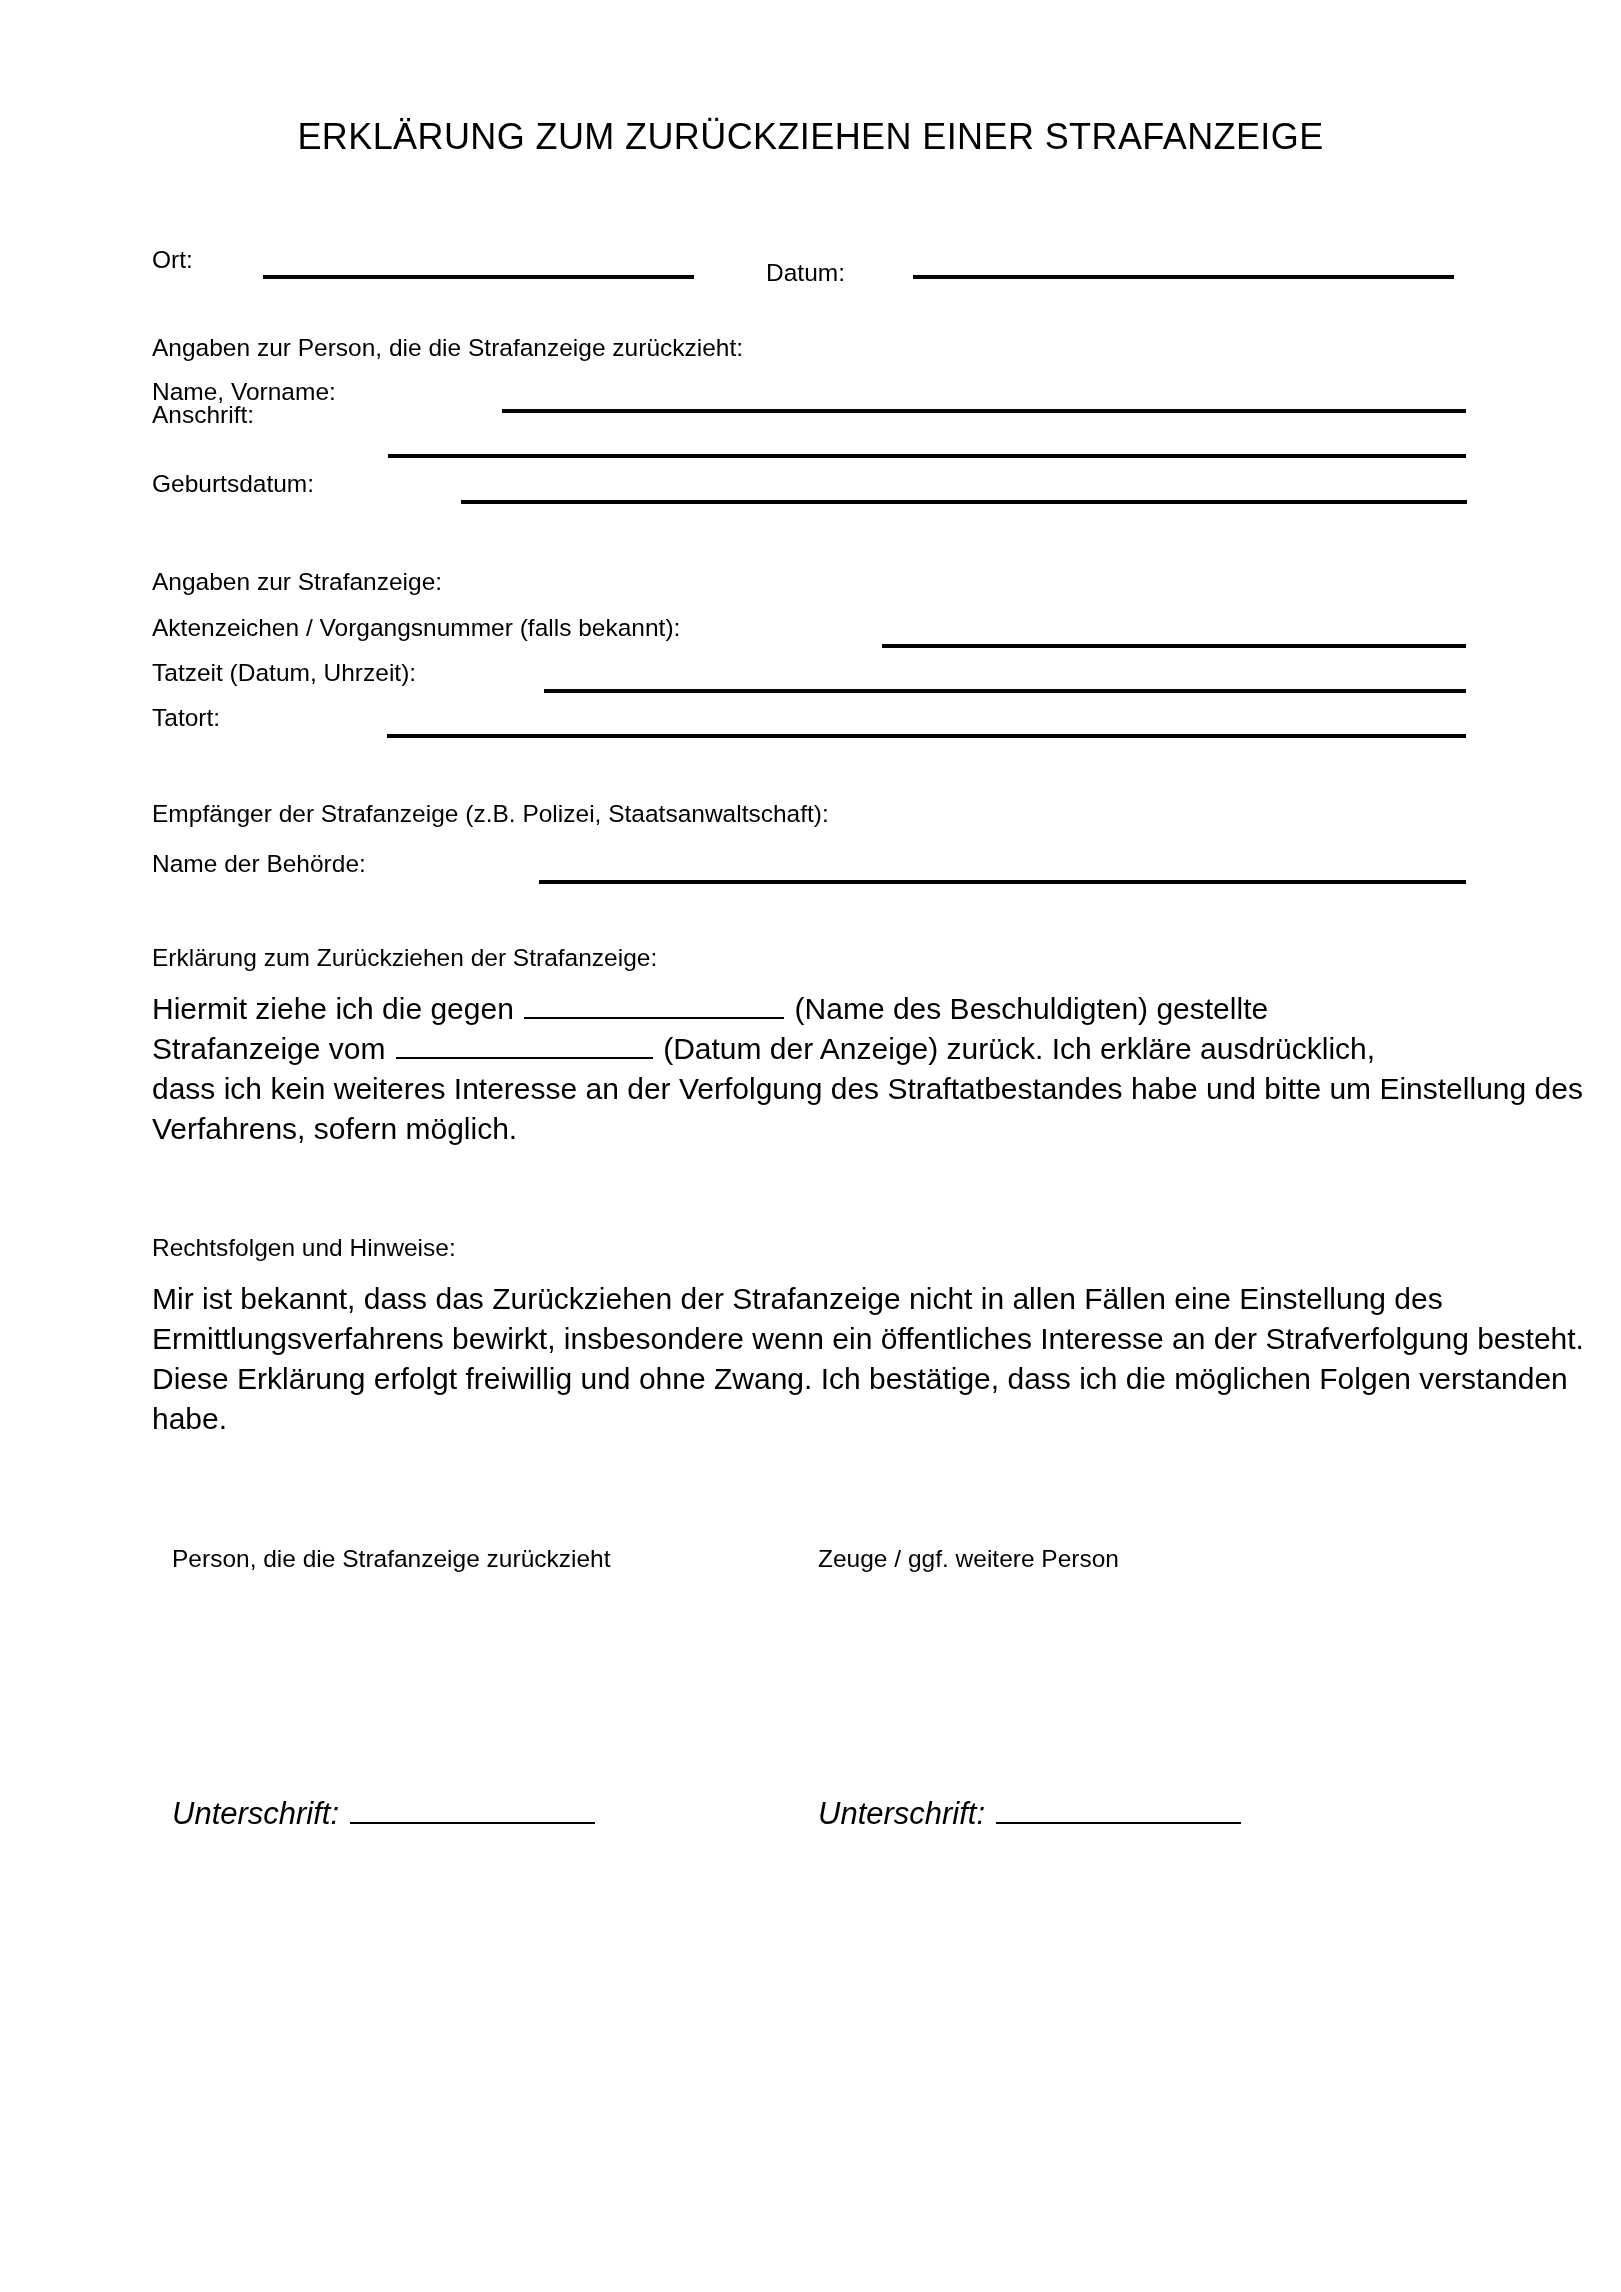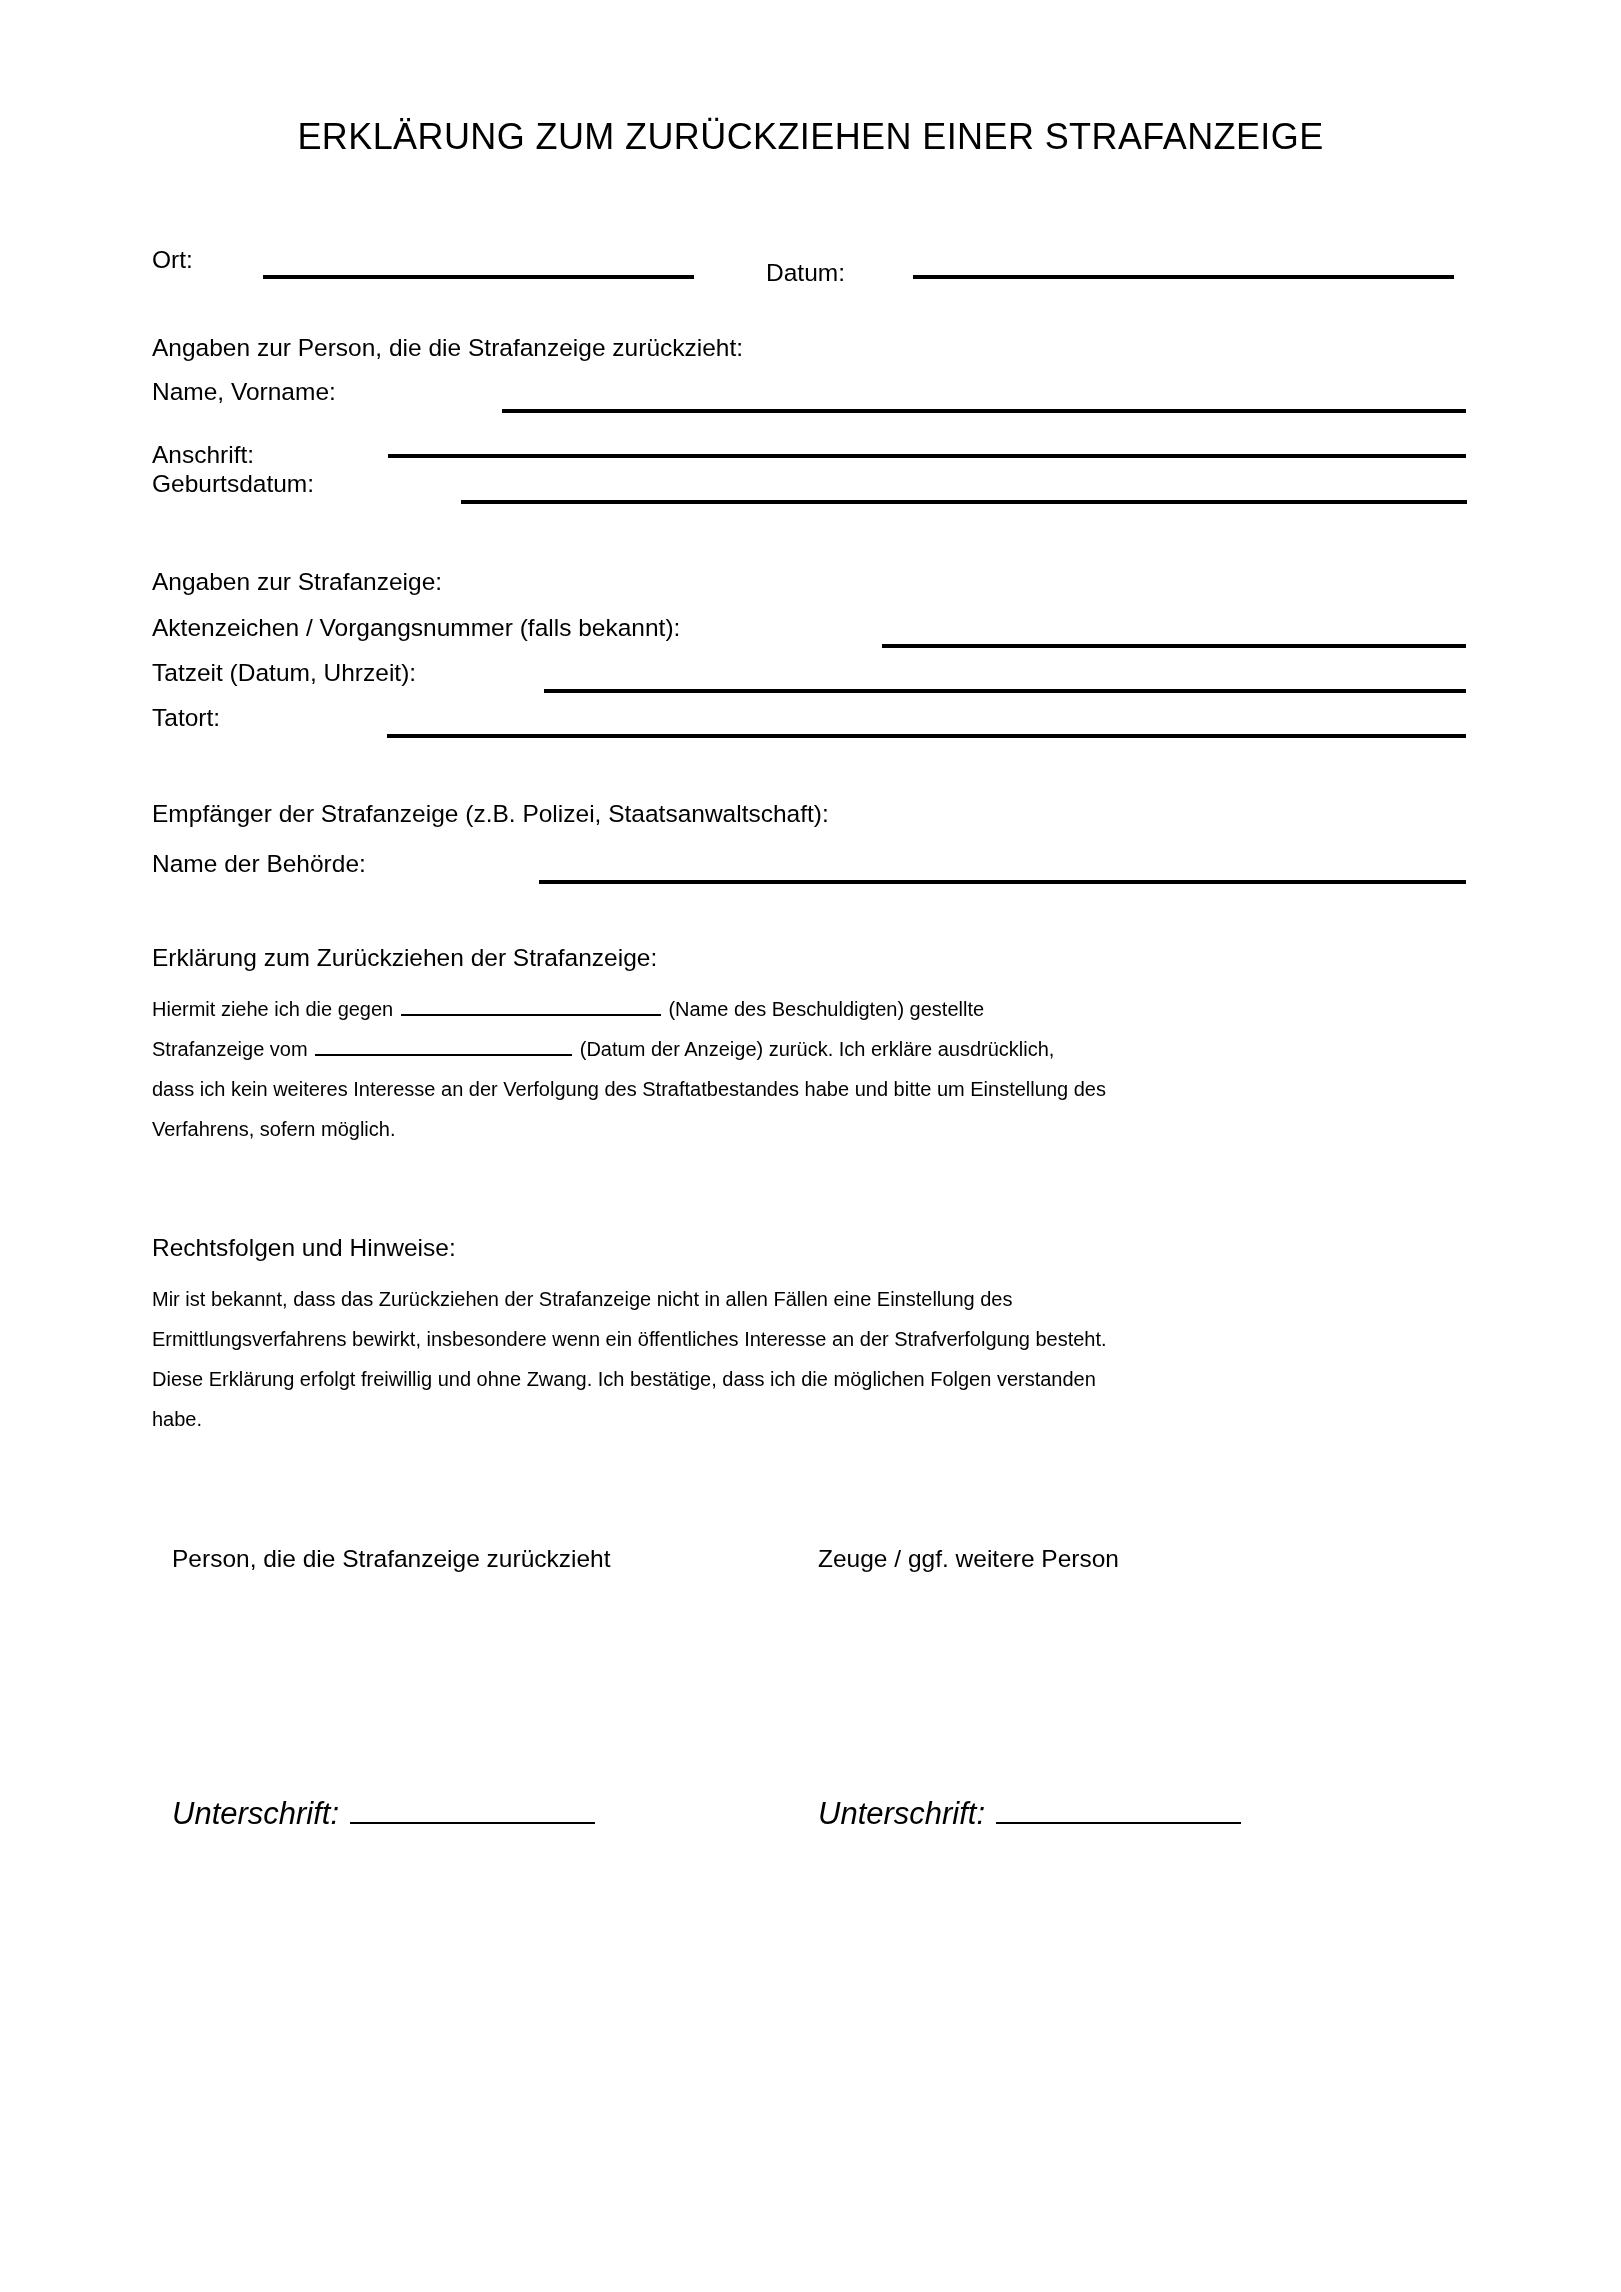--- a/index.html
+++ b/index.html
@@ -44,21 +44,21 @@
   
   .rule {
     position: absolute;
     height: 3.9px;
     background: #000000;
   }
 
   
   .para {
     position: absolute;
-    font-size: 20px;
+    font-size: 30px;
     line-height: 40px;
     width: 1318px;
   }
   .para .line {
     white-space: nowrap;
   }
 
   
   .blank {
     display: inline-block;
@@ -95,21 +95,21 @@
   <div class="rule" style="left:263px; top:275px; width:431px;"></div>
 
   <div class="t" style="left:766px; top:258px;">Datum:</div>
   <div class="rule" style="left:913px; top:275px; width:541px;"></div>
 
   <div class="t" style="left:152px; top:333px;">Angaben zur Person, die die Strafanzeige zurückzieht:</div>
 
   <div class="t" style="left:152px; top:377px;">Name, Vorname:</div>
   <div class="rule" style="left:502px; top:409px; width:964px;"></div>
 
-  <div class="t" style="left:152px; top:440px;">Anschrift:</div>
+  <div class="t" style="left:152px; top:400px;">Anschrift:</div>
   <div class="rule" style="left:388px; top:454px; width:1078px;"></div>
 
   <div class="t" style="left:152px; top:469px;">Geburtsdatum:</div>
   <div class="rule" style="left:461px; top:500px; width:1006px;"></div>
 
   <div class="t" style="left:152px; top:567px;">Angaben zur Strafanzeige:</div>
 
   <div class="t" style="left:152px; top:613px;">Aktenzeichen / Vorgangsnummer (falls bekannt):</div>
   <div class="rule" style="left:882px; top:644px; width:584px;"></div>
 

